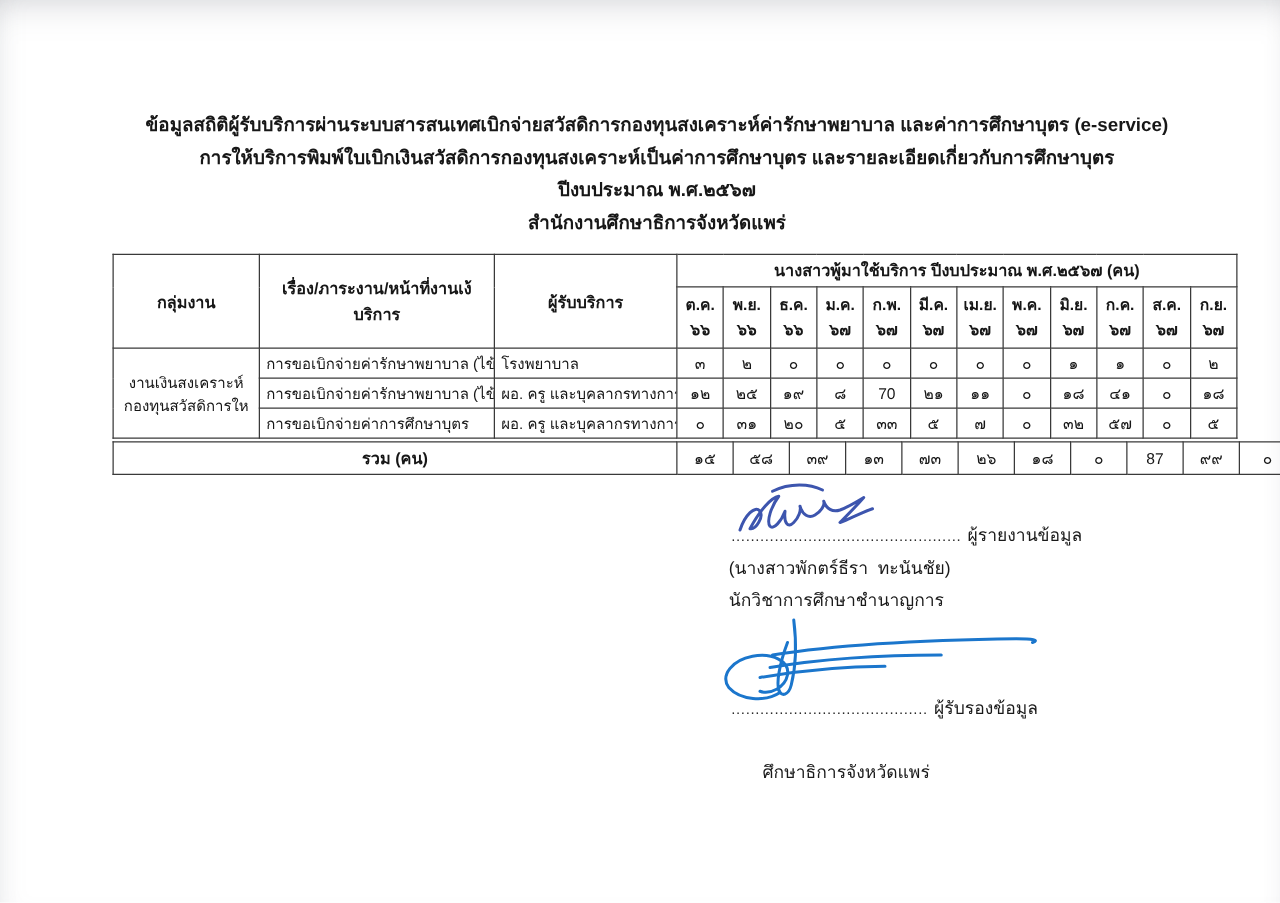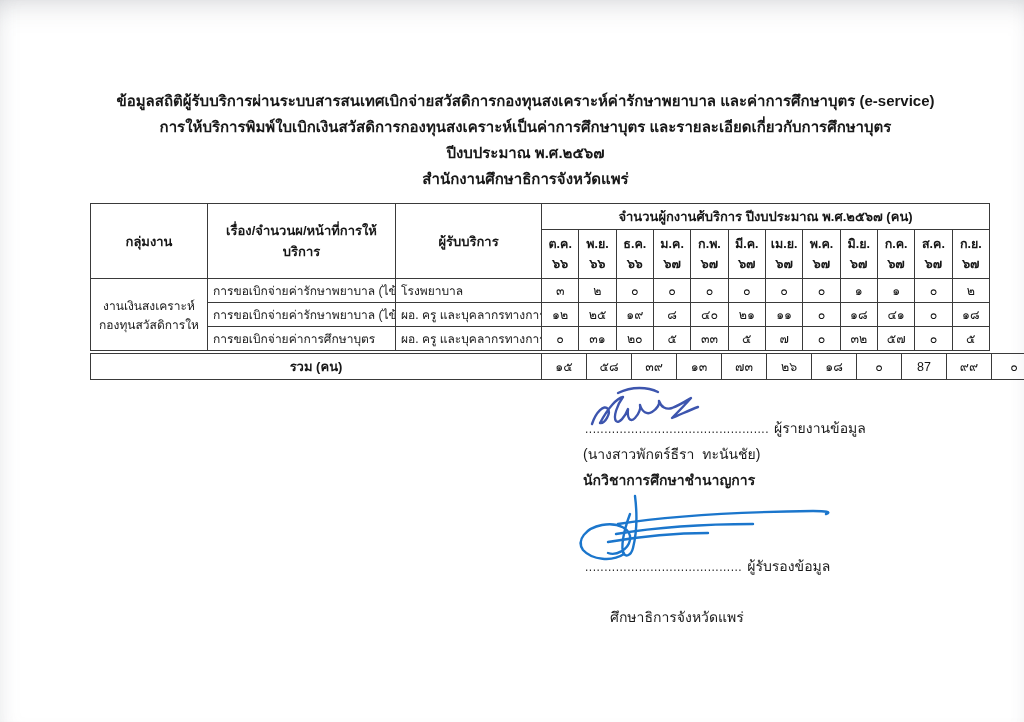--- a/index.html
+++ b/index.html
@@ -35,21 +35,21 @@
   .sig-ink { position:absolute; }
   #sig1-ink { left:586px; top:384px; }
   #sig2-ink { left:566px; top:490px; }
   .sig-ink path { fill:none; stroke-width:2.4; stroke-linecap:round; stroke-linejoin:round; }
   .sig-line { position:absolute; white-space:nowrap; }
   .dots { font-size:12px; letter-spacing:.5px; color:#2a2a2a; }
   .role { font-size:14px; margin-left:5px; color:#1a1a1a; }
   .sig-name, .sig-pos { position:absolute; font-size:14px; white-space:pre; color:#1a1a1a; }
   #sig-line-1 { left:585px; top:417px; }
   #sig-name-1 { left:583px; top:443px; }
-  #sig-pos-1  { left:583px; top:469px;font-weight:bold; }
+  #sig-pos-1  { left:583px; top:469px; }
   #sig-line-2 { left:585px; top:555px; }
   #sig-name-2 { left:597px; top:580px; }
   #sig-pos-2  { left:610px; top:606px; }
 </style>
 </head>
 <body>
 
 <div id="page">
 
   <div class="titles">
@@ -73,23 +73,23 @@
         <col>
         <col>
         <col>
         <col>
         <col>
         <col>
     </colgroup>
     <thead>
       <tr class="h1">
         <th class="left-hdr" rowspan="2">กลุ่มงาน</th>
-        <th class="left-hdr" rowspan="2">เรื่อง/จำนวนผ/หน้าที่การให้บริการ</th>
+        <th class="left-hdr" rowspan="2">เรื่อง/ภาระงาน/หน้าที่งานเง้บริการ</th>
         <th class="left-hdr" rowspan="2">ผู้รับบริการ</th>
-        <th colspan="12">จำนวนผู้กงานศ้บริการ ปีงบประมาณ พ.ศ.๒๕๖๗ (คน)</th>
+        <th colspan="12">นางสาวพู้มาใช้บริการ ปีงบประมาณ พ.ศ.๒๕๖๗ (คน)</th>
       </tr>
       <tr class="h2">
           <th class="month-th">
             <div>ต.ค.</div>
             <div>๖๖</div>
           </th>
           <th class="month-th">
             <div>พ.ย.</div>
             <div>๖๖</div>
           </th>
@@ -153,21 +153,21 @@
           <td class="val-cell">๐</td>
           <td class="val-cell">๒</td>
         </tr>
         <tr>
           <td class="task-cell">การขอเบิกจ่ายค่ารักษาพยาบาล (ไข้นอก)</td>
           <td class="recipient-cell">ผอ. ครู และบุคลากรทางการศึกษา</td>
           <td class="val-cell">๑๒</td>
           <td class="val-cell">๒๕</td>
           <td class="val-cell">๑๙</td>
           <td class="val-cell">๘</td>
-          <td class="val-cell">๔๐</td>
+          <td class="val-cell">70</td>
           <td class="val-cell">๒๑</td>
           <td class="val-cell">๑๑</td>
           <td class="val-cell">๐</td>
           <td class="val-cell">๑๘</td>
           <td class="val-cell">๔๑</td>
           <td class="val-cell">๐</td>
           <td class="val-cell">๑๘</td>
         </tr>
         <tr>
           <td class="task-cell">การขอเบิกจ่ายค่าการศึกษาบุตร</td>

